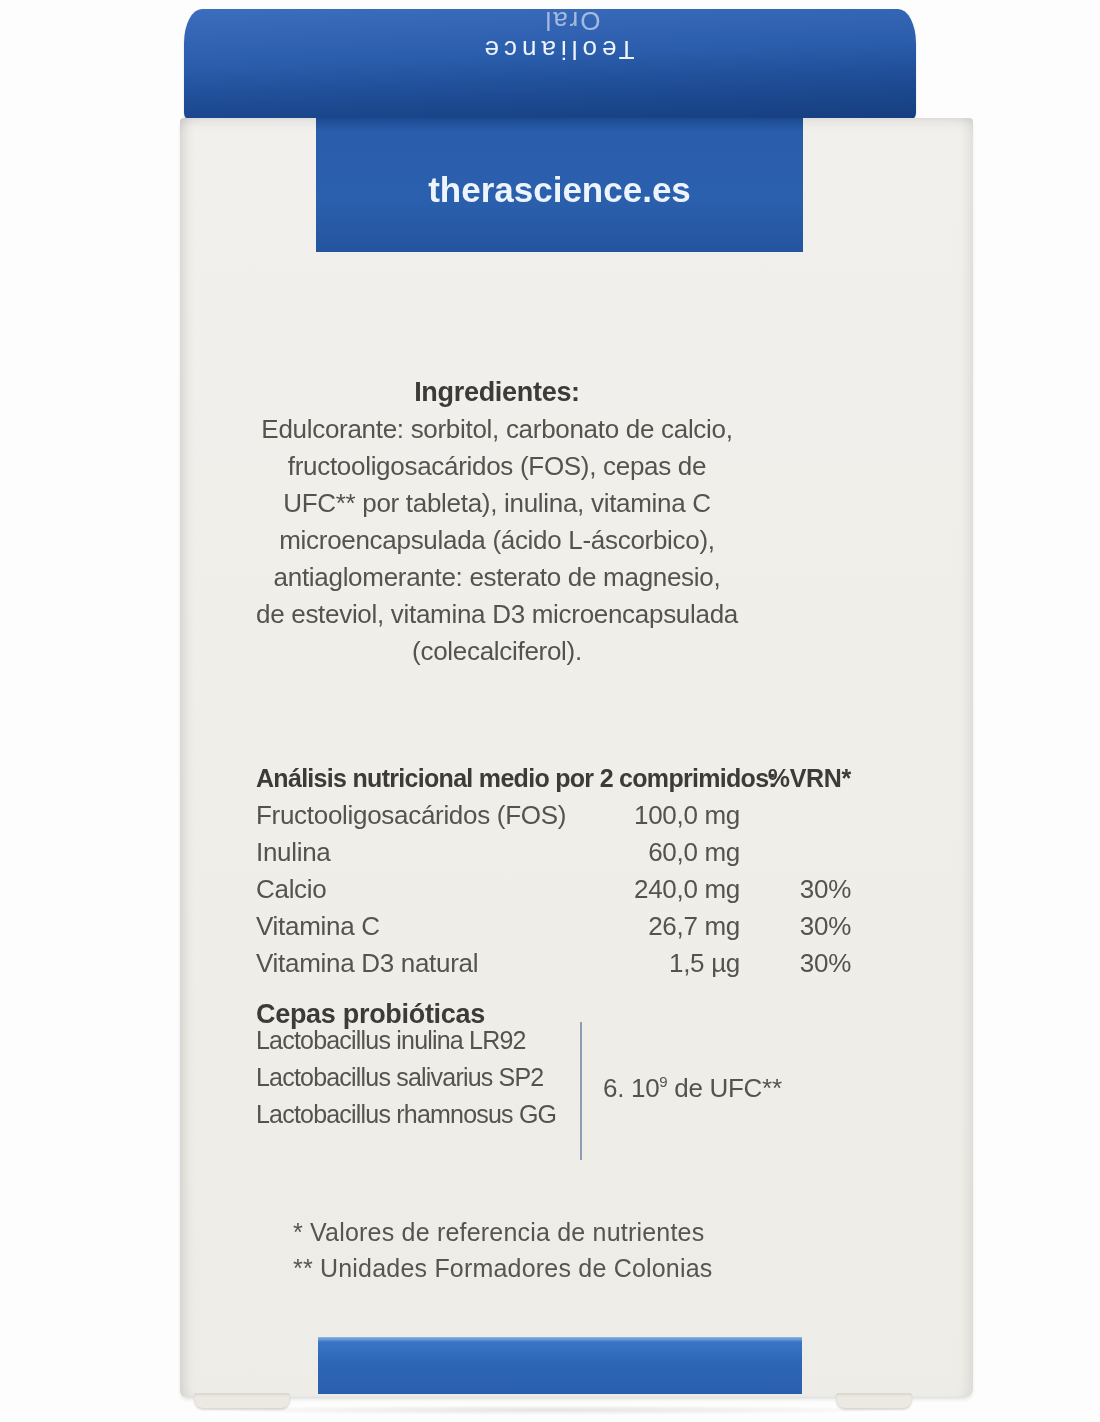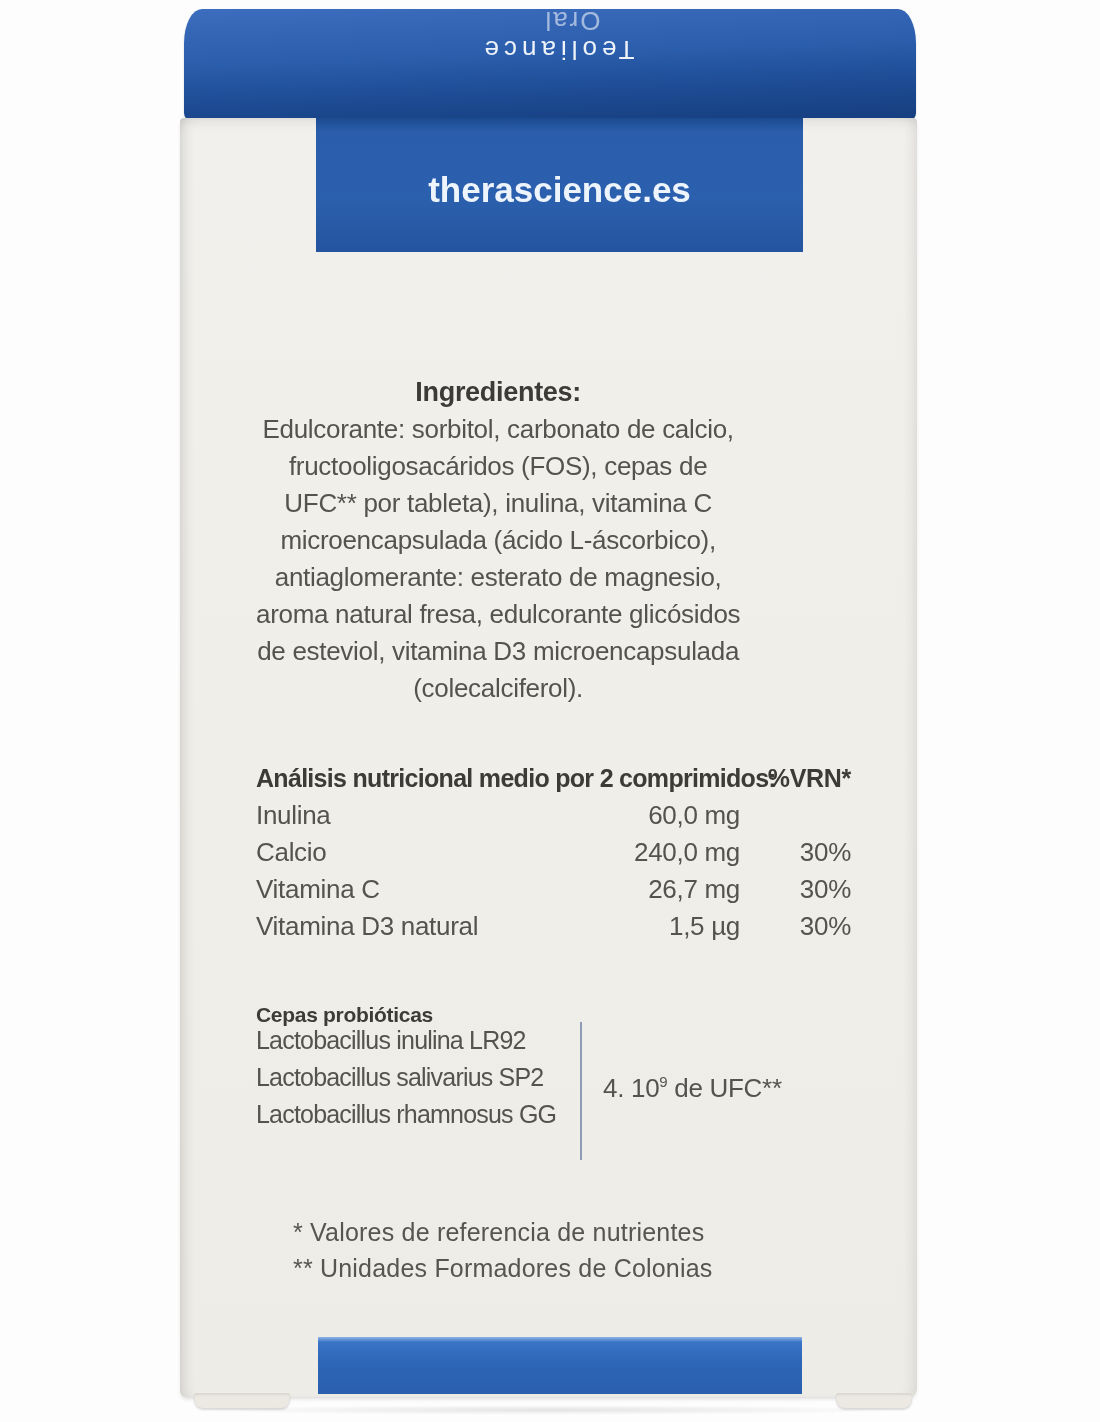--- a/index.html
+++ b/index.html
@@ -32,21 +32,21 @@
     left:53%;top:-4px;font-size:26px;letter-spacing:2px;
     color:rgba(255,255,255,.55);font-weight:400;
   }
   .flap-brand{ 
     left:51%;top:25px;font-size:26px;letter-spacing:5px;
     color:rgba(255,255,255,.92);font-weight:400;
   }
 
   
   .face{
-    position:absolute;left:180px;top:118px;width:737px;height:1279px;
+    position:absolute;left:180px;top:118px;width:793px;height:1279px;
     background:linear-gradient(180deg,#f1f0ec 0%, var(--box-face,#efeee9) 55%, #edece7 100%);
     border-radius:4px 4px 8px 6px;
     box-shadow:
       inset 12px 0 16px -12px rgba(0,0,0,.20),
       inset -12px 0 16px -12px rgba(0,0,0,.14),
       inset 0 14px 14px -12px rgba(0,0,0,.10),
       0 3px 5px -2px rgba(0,0,0,.18);
   }
 
   
@@ -68,21 +68,21 @@
   .ingredients .head{font-size:27px;}
 
   .nutrition{position:absolute;left:76px;top:642px;width:595px;}
   .nrow{position:relative;height:37px;line-height:37px;white-space:nowrap;}
   .nname{position:absolute;left:0;}
   .namt{position:absolute;right:111px;}
   .nvrn{position:absolute;right:0;}
   .nhead-name{position:absolute;left:0;font-size:25px;letter-spacing:-0.7px;}
   .nhead-vrn{position:absolute;right:0;font-size:25px;}
 
-  .probiotics-h{position:absolute;left:76px;top:878px;font-size:21px;line-height:37px;}
+  .probiotics-h{position:absolute;left:76px;top:878px;font-size:27px;line-height:37px;}
   .strains{position:absolute;left:76px;top:904px;line-height:37px;white-space:nowrap;
     font-size:25px;letter-spacing:-0.8px;}
   .divider{
     position:absolute;left:400px;top:904px;width:2px;height:138px;
     background:var(--divider,#8e9cb6);
   }
   .total{
     position:absolute;left:423px;top:955px;font-size:26px;white-space:nowrap;
   }
   .total sup{font-size:15px;vertical-align:super;line-height:0;}
@@ -127,29 +127,33 @@
       <span class="website">therascience.es</span>
     </div>
 
     <div class="ingredients txt">
       <div class="h head">Ingredientes:</div>
       <div>Edulcorante: sorbitol, carbonato de calcio,</div>
       <div>fructooligosacáridos (FOS), cepas de</div>
       <div>UFC** por tableta), inulina, vitamina C</div>
       <div>microencapsulada (ácido L-áscorbico),</div>
       <div>antiaglomerante: esterato de magnesio,</div>
-      <div>aroma natural fresa, edulcorante glicósidos</div>
       <div>de esteviol, vitamina D3 microencapsulada</div>
       <div>(colecalciferol).</div>
     </div>
 
     <div class="nutrition txt">
       <div class="nrow">
         <span class="nhead-name h">Análisis nutricional medio por 2 comprimidos:</span>
         <span class="nhead-vrn h">%VRN*</span>
+      </div>
+      <div class="nrow">
+        <span class="nname">Fructooligosacáridos (FOS)</span>
+        <span class="namt">100,0 mg</span>
+        <span class="nvrn"></span>
       </div>
       <div class="nrow">
         <span class="nname">Inulina</span>
         <span class="namt">60,0 mg</span>
         <span class="nvrn"></span>
       </div>
       <div class="nrow">
         <span class="nname">Calcio</span>
         <span class="namt">240,0 mg</span>
         <span class="nvrn">30%</span>
@@ -166,21 +170,21 @@
       </div>
     </div>
 
     <div class="probiotics-h txt h">Cepas probióticas</div>
     <div class="strains txt">
       <div>Lactobacillus inulina LR92</div>
       <div>Lactobacillus salivarius SP2</div>
       <div>Lactobacillus rhamnosus GG</div>
     </div>
     <div class="divider"></div>
-    <div class="total txt"><span>4. 10</span><sup>9</sup><span> de UFC**</span></div>
+    <div class="total txt"><span>6. 10</span><sup>9</sup><span> de UFC**</span></div>
 
     <div class="footnotes">
       <div>* Valores de referencia de nutrientes</div>
       <div>** Unidades Formadores de Colonias</div>
     </div>
 
     <div class="band-bottom"></div>
   </div>
 
   <div class="foot foot-left"></div>

